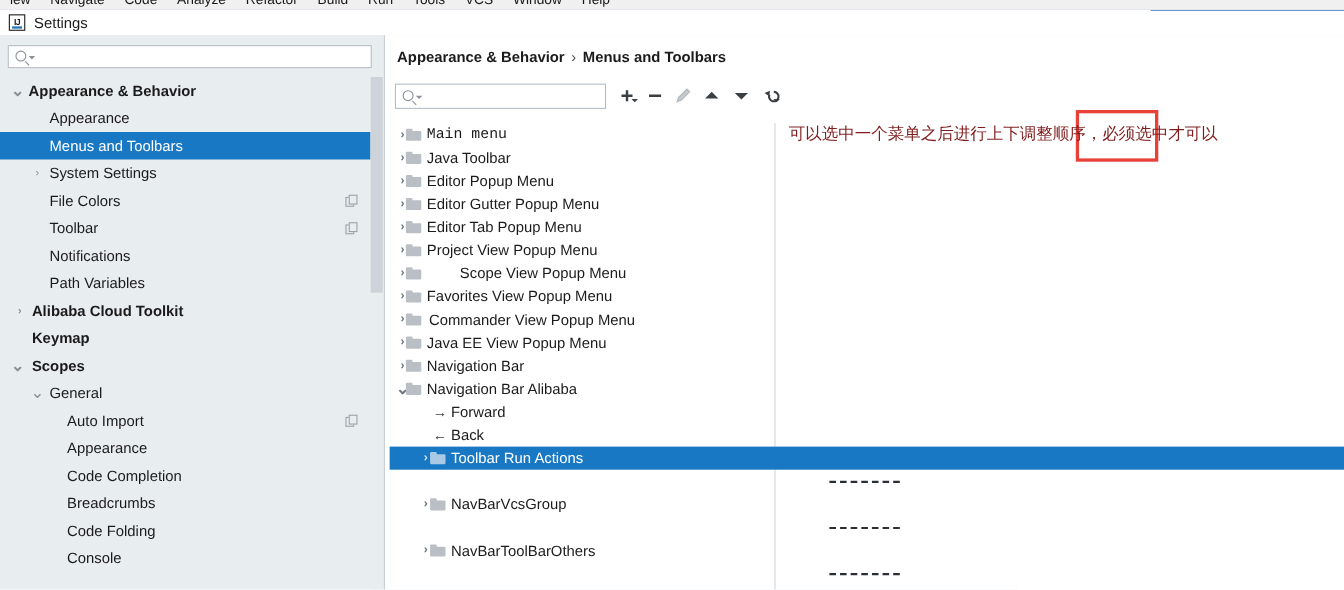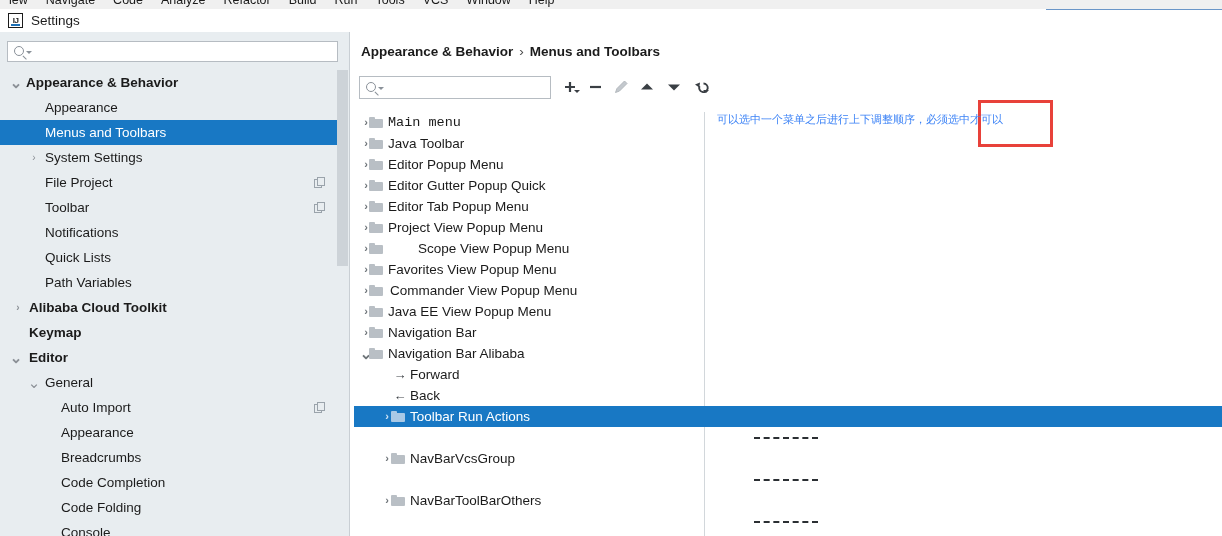--- a/index.html
+++ b/index.html
@@ -149,21 +149,21 @@
     cursor: default;
   }
   .tbar-btn svg { position: absolute; left: 2px; top: 2px; }
 
   .redbox {
     position: absolute; left: 628px; top: 68px; width: 75px; height: 47px;
     border: 3px solid #e8413a; box-sizing: border-box;
   }
   .annot {
     position: absolute; left: 367px; top: 80px;
-    font-size: 11px; color: #3b82f6;
+    font-size: 15px; color: #7f1d1d;
     white-space: nowrap;
   }
 
   
   .maintree {
     position: absolute; left: 4px; top: 80px; width: 868px; height: 424px;
     overflow: hidden;
   }
   .tree-row {
     position: relative; height: 21px; line-height: 21px;
@@ -237,72 +237,69 @@
             <span class="side-label" style="left: 45px;">Appearance</span>
           </div>
           <div class="side-row selected">
             <span class="side-label" style="left: 45px;">Menus and Toolbars</span>
           </div>
           <div class="side-row">
             <span class="side-chev" style="left: 28px;">›</span>
             <span class="side-label" style="left: 45px;">System Settings</span>
           </div>
           <div class="side-row">
-            <span class="side-label" style="left: 45px;">File Project</span>
+            <span class="side-label" style="left: 45px;">File Colors</span>
             <span class="copy-ic">
               <i class="b"></i>
               <i class="f"></i>
             </span>
           </div>
           <div class="side-row">
             <span class="side-label" style="left: 45px;">Toolbar</span>
             <span class="copy-ic">
               <i class="b"></i>
               <i class="f"></i>
             </span>
           </div>
           <div class="side-row">
             <span class="side-label" style="left: 45px;">Notifications</span>
           </div>
           <div class="side-row">
-            <span class="side-label" style="left: 45px;">Quick Lists</span>
-          </div>
-          <div class="side-row">
             <span class="side-label" style="left: 45px;">Path Variables</span>
           </div>
           <div class="side-row bold">
             <span class="side-chev" style="left: 12px;">›</span>
             <span class="side-label" style="left: 29px;">Alibaba Cloud Toolkit</span>
           </div>
           <div class="side-row bold">
             <span class="side-label" style="left: 29px;">Keymap</span>
           </div>
           <div class="side-row bold">
             <span class="side-chev" style="left: 10px; font-size: 15px; line-height: 10px;">⌄</span>
-            <span class="side-label" style="left: 29px;">Editor</span>
+            <span class="side-label" style="left: 29px;">Scopes</span>
           </div>
           <div class="side-row">
             <span class="side-chev" style="left: 28px; font-size: 15px; line-height: 10px;">⌄</span>
             <span class="side-label" style="left: 45px;">General</span>
           </div>
           <div class="side-row">
             <span class="side-label" style="left: 61px;">Auto Import</span>
             <span class="copy-ic">
               <i class="b"></i>
               <i class="f"></i>
             </span>
           </div>
           <div class="side-row">
             <span class="side-label" style="left: 61px;">Appearance</span>
           </div>
           <div class="side-row">
+            <span class="side-label" style="left: 61px;">Code Completion</span>
+          </div>
+          <div class="side-row">
             <span class="side-label" style="left: 61px;">Breadcrumbs</span>
-          </div>
-          <div class="side-row">
-            <span class="side-label" style="left: 61px;">Code Completion</span>
           </div>
           <div class="side-row">
             <span class="side-label" style="left: 61px;">Code Folding</span>
           </div>
           <div class="side-row">
             <span class="side-label" style="left: 61px;">Console</span>
           </div>
         </div>
       <div class="side-scroll-track"></div>
       <div class="side-scroll-thumb"></div>
@@ -370,21 +367,21 @@
               <span class="body"></span>
             </span>
             <span class="tree-label" style="left: 34px;">Editor Popup Menu</span>
           </div>
           <div class="tree-row">
             <span class="chev" style="left: 5px;">›</span>
             <span class="folder" style="left: 15px;">
               <span class="tab"></span>
               <span class="body"></span>
             </span>
-            <span class="tree-label" style="left: 34px;">Editor Gutter Popup Quick</span>
+            <span class="tree-label" style="left: 34px;">Editor Gutter Popup Menu</span>
           </div>
           <div class="tree-row">
             <span class="chev" style="left: 5px;">›</span>
             <span class="folder" style="left: 15px;">
               <span class="tab"></span>
               <span class="body"></span>
             </span>
             <span class="tree-label" style="left: 34px;">Editor Tab Popup Menu</span>
           </div>
           <div class="tree-row">

